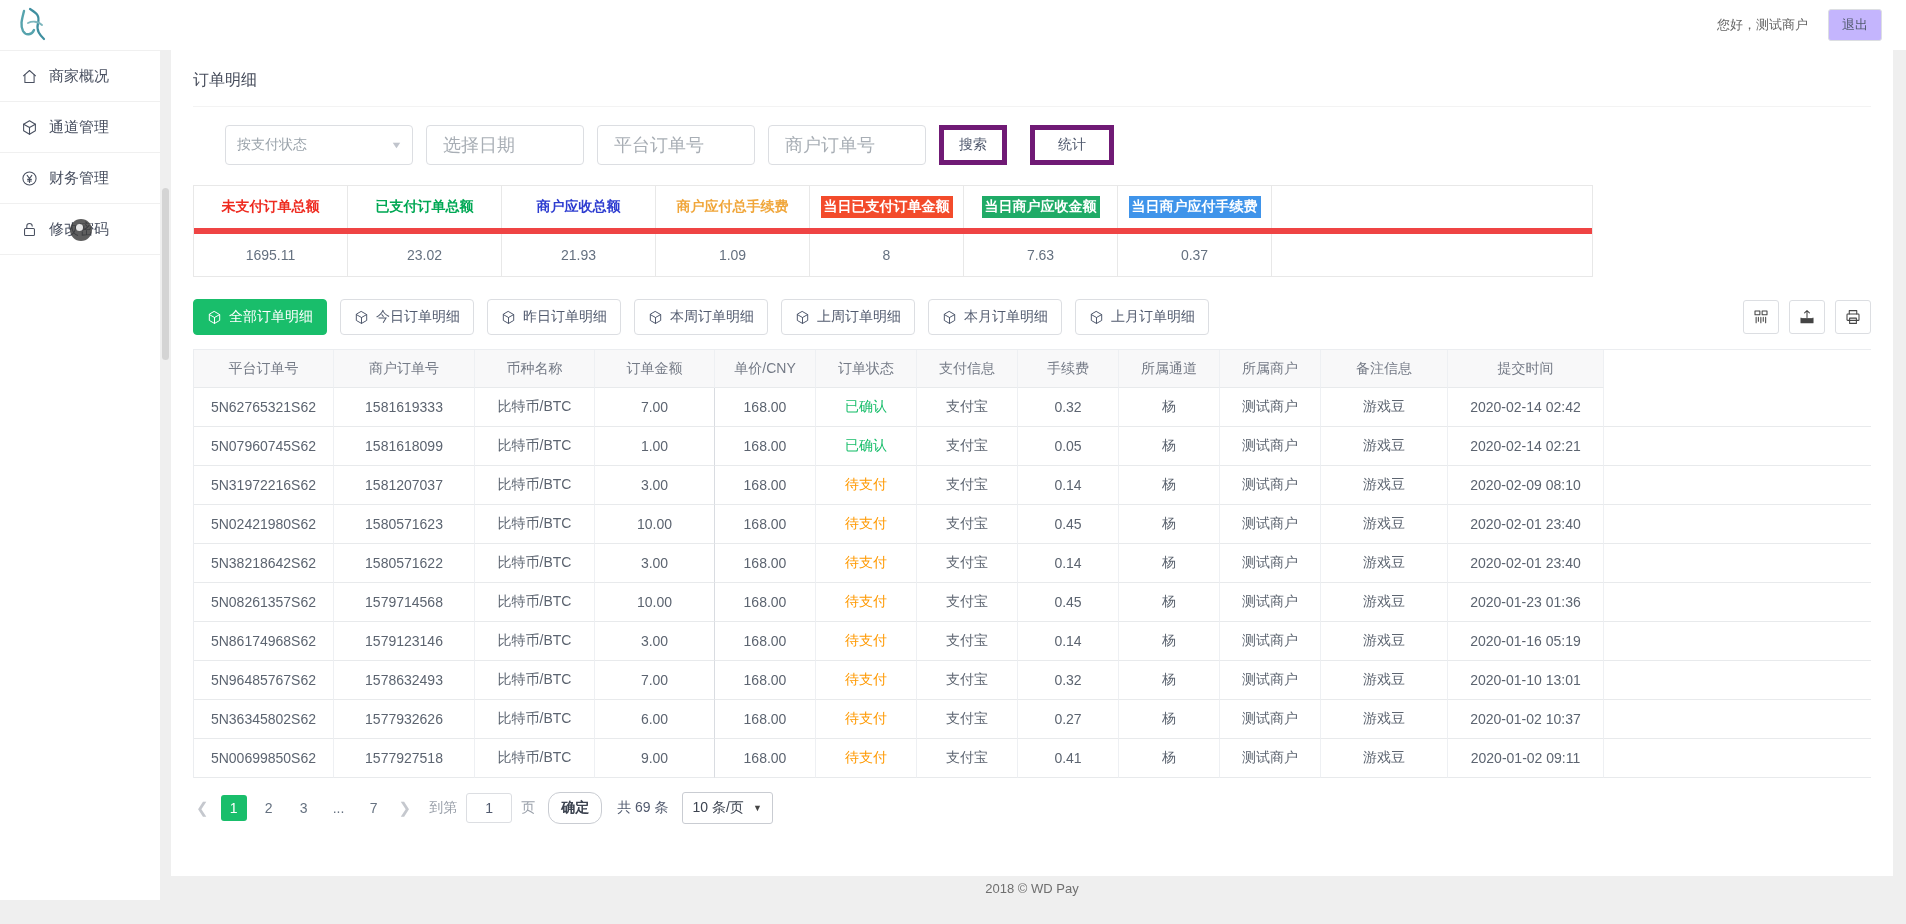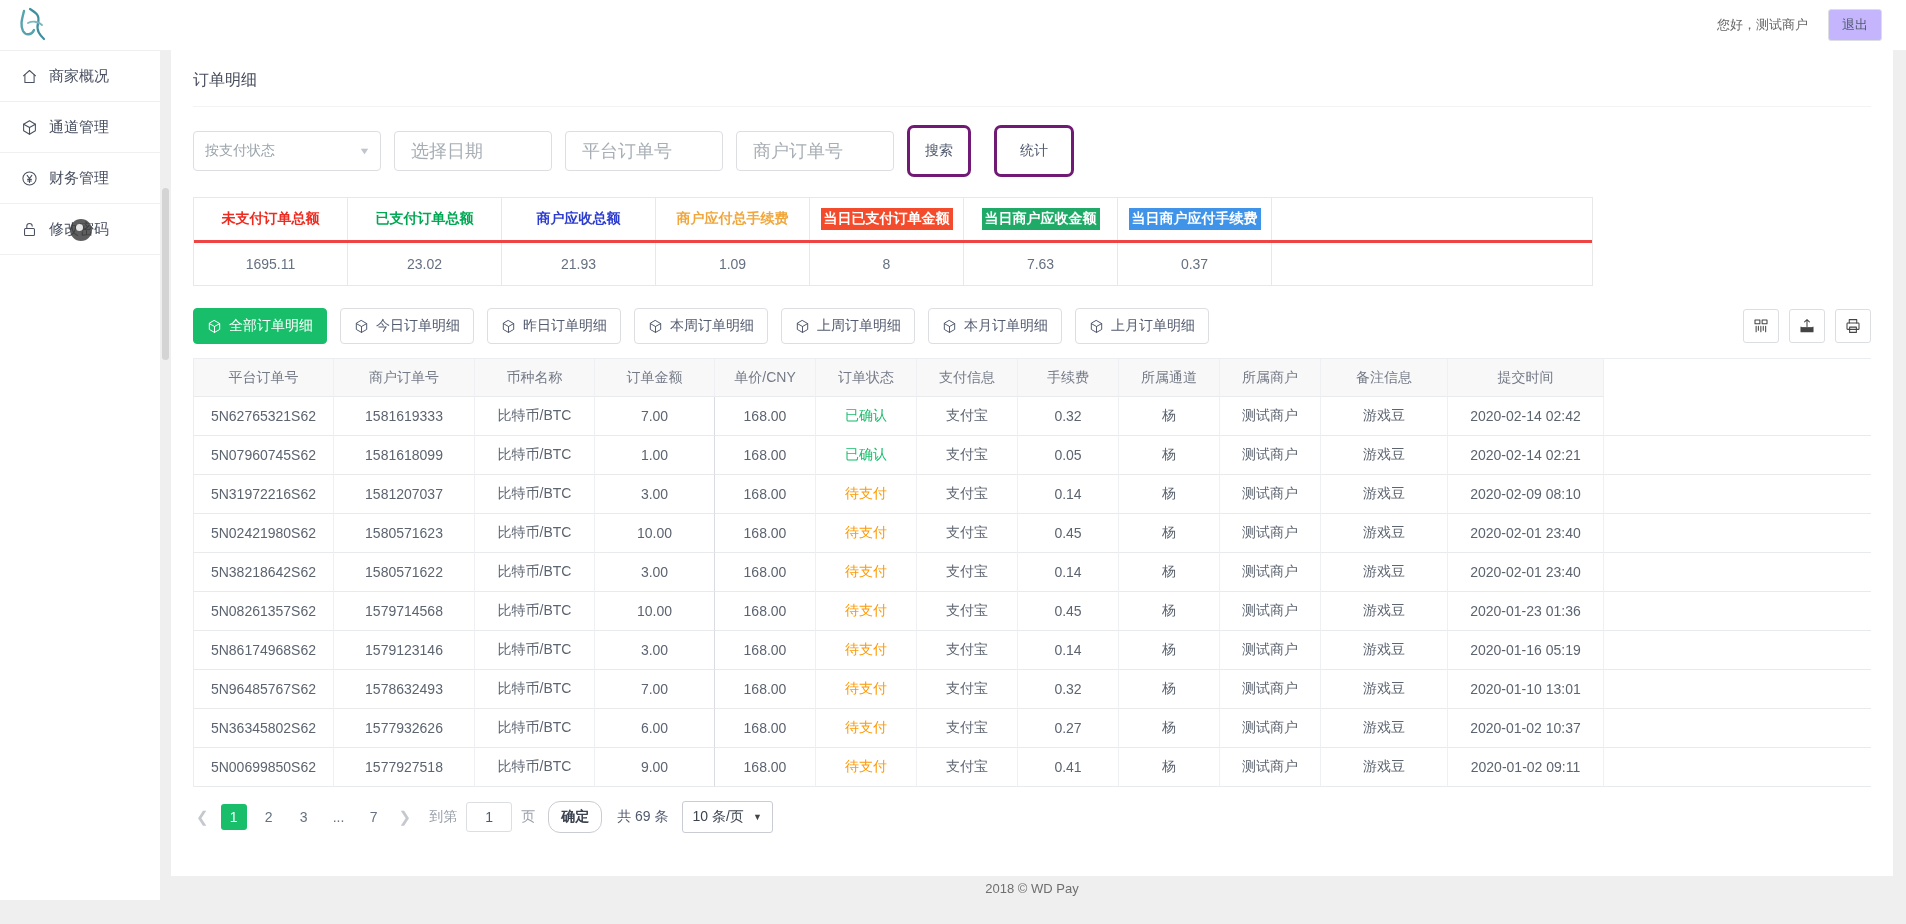--- a/index.html
+++ b/index.html
@@ -35,36 +35,36 @@
 
   .main { flex:1; display:flex; flex-direction:column; padding-right:13px; }
   .panel { background:#fff; flex:1; padding:20px 22px 0; overflow:hidden; }
   .footer { height:24px; display:flex; align-items:center; justify-content:center;
             color:#6f6f6f; font-size:13px; }
 
   
   .page-title { font-size:16px; color:#464c5b; padding-bottom:15px; border-bottom:1px solid #f3f3f3; }
 
   
-  .filters { display:flex; align-items:center; gap:13px; margin-top:18px; }
+  .filters { display:flex; align-items:center; gap:13px; margin-top:18px;margin-left:32px; }
   .select-box { width:188px; height:40px; border:1px solid #dcdee2; border-radius:4px; background:#fff;
                 display:flex; align-items:center; justify-content:space-between; padding:0 11px;
                 color:#9aa3ab; cursor:pointer; }
   .caret { color:#c0c4cc; font-size:9px; transform:scaleX(1.4); }
   .f-input { width:158px; height:40px; border:1px solid #dcdee2; border-radius:4px;
              padding:0 16px; font-size:18px; color:#515a6e; outline:none; background:#fff; }
   .f-input::placeholder { color:#a8aeb5; }
-  .btn { height:52px; border:3px solid #701a75; background:#fff; border-radius:7px;
+  .btn { height:40px; border:5px solid #701a75; background:#fff; border-radius:0;
          padding:0 15px; font-size:14px; color:#515a6e; cursor:pointer; }
   .btn.stats { margin-left:10px; padding:0 23px; }
 
   
   .summary { margin-top:20px; width:1400px; border:1px solid #e8e8e8; }
   .sum-row { display:flex; }
-  .sum-row.head { border-bottom:3px solid #ef4444; }
+  .sum-row.head { border-bottom:6px solid #ef4444; }
   .sum-cols { display:grid; grid-template-columns:repeat(7,154px); }
   .sum-cell { height:42px; display:flex; align-items:center; justify-content:center;
               border-right:1px solid #e8e8e8; font-size:14px; }
   .sum-filler { flex:1; }
   .sum-val { color:#657180; }
   .sum-label { font-weight:600; }
   .red-text    { color:#ee2b20; }
   .green-text  { color:#00a854; }
   .blue-text   { color:#2d3cd0; }
   .orange-text { color:#f0a63a; }

